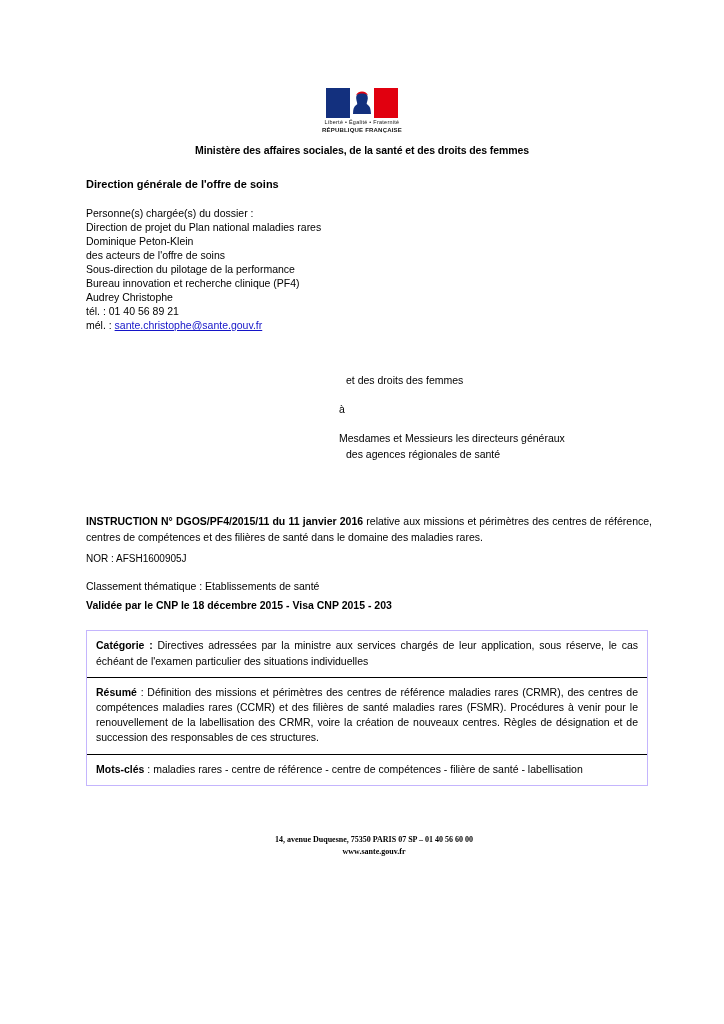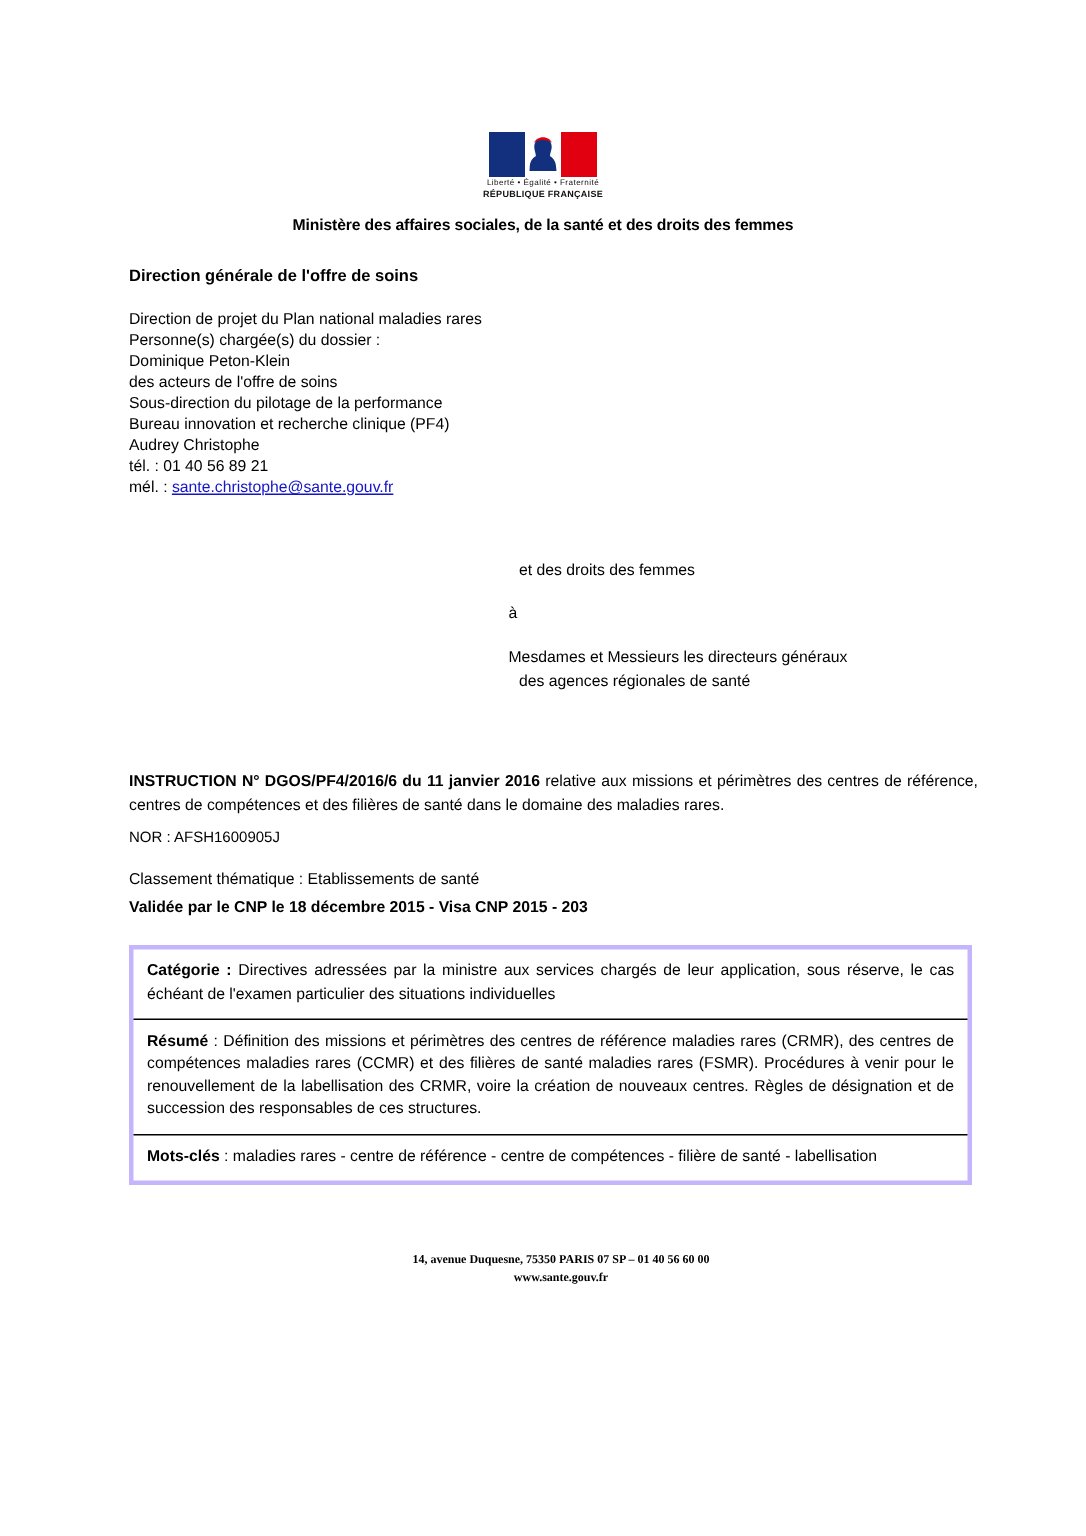--- a/index.html
+++ b/index.html
@@ -130,21 +130,21 @@
     margin-left: 22px;
     font-size: 10.5px;
     font-weight: bold;
   }
 
   
   .boxes {
     margin-top: 19px;
     margin-left: 22px;
     margin-right: 12px;
-    border: 3px solid #c4b5fd;
+    border: 1px solid #c4b5fd;
   }
   .box {
     padding: 7px 9px 8px 9px;
     font-size: 10.5px;
     line-height: 1.45;
     text-align: justify;
   }
   .box + .box { border-top: 1px solid #000; }
   .box b { font-weight: bold; }
 
@@ -182,42 +182,42 @@
       <div class="devise">Liberté • Égalité • Fraternité</div>
       <div class="republique">RÉPUBLIQUE FRANÇAISE</div>
     </div>
   </div>
 
   <div class="ministry">Ministère des affaires sociales, de la santé et des droits des femmes</div>
 
   <div class="dgos">Direction générale de l'offre de soins</div>
 
   <div class="sender">
+    <div>Personne(s) chargée(s) du dossier :</div>
     <div>Direction de projet du Plan national maladies rares</div>
-    <div>Personne(s) chargée(s) du dossier :</div>
     <div>Dominique Peton-Klein</div>
     <div>des acteurs de l'offre de soins</div>
     <div>Sous-direction du pilotage de la performance</div>
     <div>Bureau innovation et recherche clinique (PF4)</div>
     <div>Audrey Christophe</div>
     <div>tél. :  01 40 56 89 21</div>
     <div class="mail-line"><span>mél. :</span> <span class="mail-link">sante.christophe@sante.gouv.fr</span></div>
   </div>
 
   <div class="recipient">
     <div class="indent">et des droits des femmes</div>
     <div class="gap"></div>
     <div>à</div>
     <div class="gap"></div>
     <div>Mesdames et Messieurs les directeurs généraux</div>
     <div class="indent">des agences régionales de santé</div>
   </div>
 
   <div class="instruction">
-    <b>INSTRUCTION N°  DGOS/PF4/2016/6 du  11  janvier  2016</b>
+    <b>INSTRUCTION N°  DGOS/PF4/2015/11 du  11  janvier  2016</b>
     <span>relative aux missions et périmètres des centres de référence, centres de compétences et des filières de santé dans le domaine des maladies rares.</span>
   </div>
 
   <div class="nor">NOR : AFSH1600905J</div>
   <div class="classement">Classement thématique : Etablissements de santé</div>
   <div class="validee">Validée par le CNP le 18 décembre  2015 - Visa CNP 2015 - 203</div>
 
   <div class="boxes">
     <div class="box">
       <b>Catégorie :</b>

